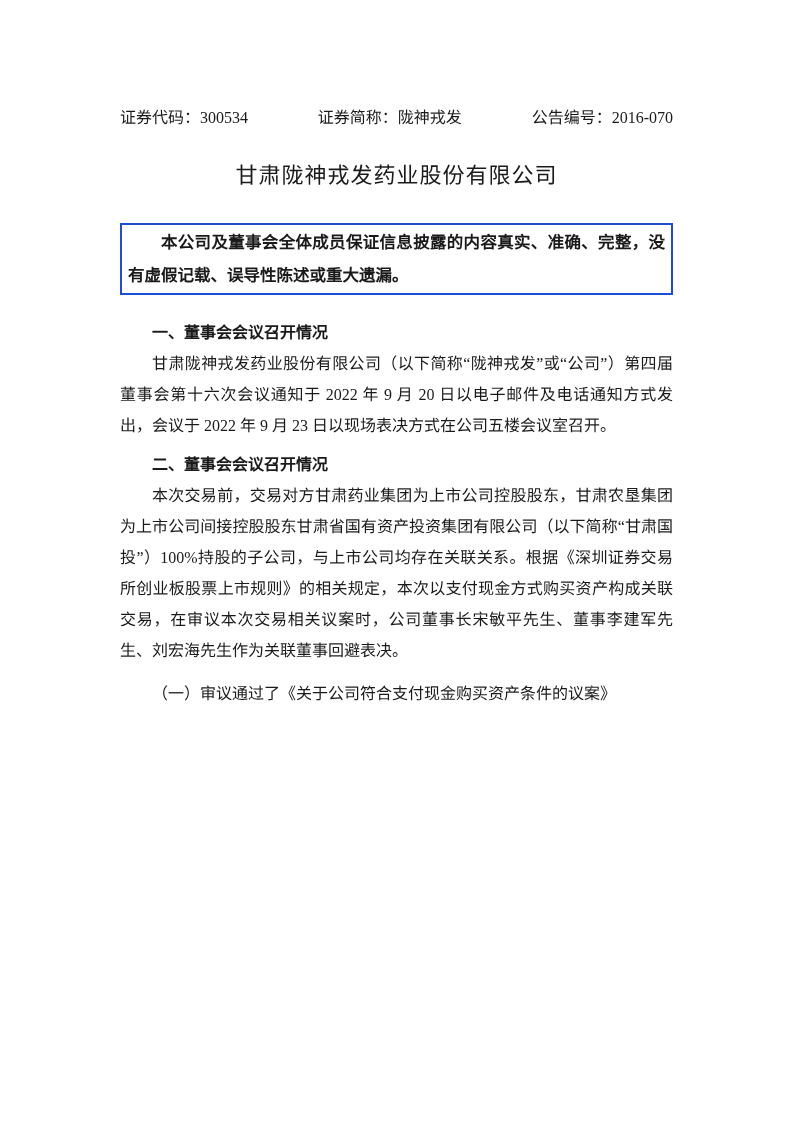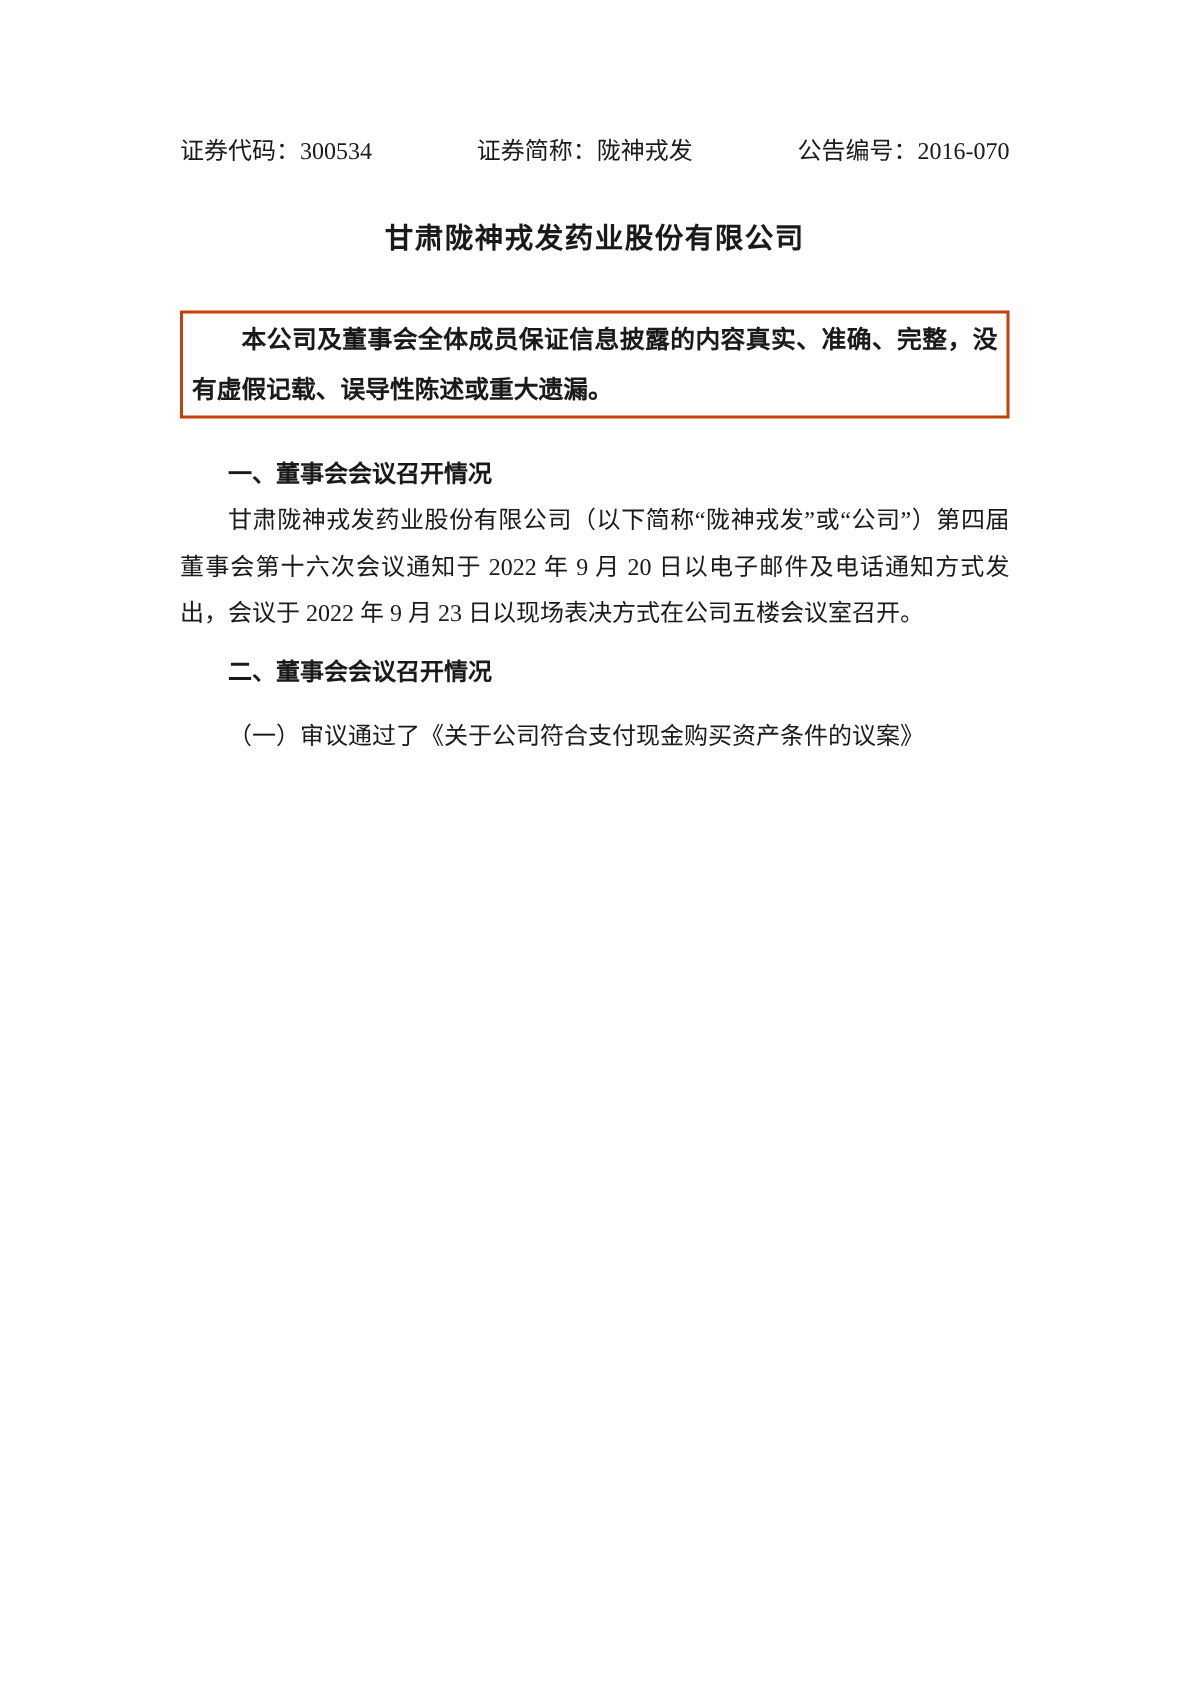--- a/index.html
+++ b/index.html
@@ -11,43 +11,43 @@
     color: #1a1a1a;
     overflow: hidden;
   }
   .page {
     width: 793px;
     height: 1122px;
     background: #ffffff;
     position: relative;
   }
   .content {
-    margin: 0 120px;
+    margin: 16px 120px;
     width: 553px;
   }
   .doc-header {
     display: flex;
     justify-content: space-between;
     align-items: baseline;
     padding-top: 92px;
     font-size: 16px;
     line-height: 19px;
     white-space: nowrap;
   }
   .doc-title {
     margin-top: 26px;
     text-align: center;
-    font-weight: bold;
-    font-size: 19px;
+    font-weight: normal;
+    font-size: 22px;
     line-height: 46px;
     letter-spacing: 1px;
   }
   .notice-box {
     margin-top: 24px;
-    border: 2px solid #c2410c;
+    border: 2px solid #1d4ed8;
     padding: 1px 6px;
     font-weight: bold;
     font-size: 16.5px;
     line-height: 33px;
     text-align: justify;
   }
   .notice-box p { text-indent: 2em; }
   .doc-body {
     font-size: 16px;
     line-height: 31px;
@@ -84,17 +84,18 @@
 
     <div class="notice-box">
       <p>本公司及董事会全体成员保证信息披露的内容真实、准确、完整，没有虚假记载、误导性陈述或重大遗漏。</p>
     </div>
 
     <div class="doc-body">
       <p class="sec-heading sec1-heading">一、董事会会议召开情况</p>
       <p>甘肃陇神戎发药业股份有限公司（以下简称“陇神戎发”或“公司”）第四届董事会第十六次会议通知于 2022 年 9 月 20 日以电子邮件及电话通知方式发出，会议于 2022 年 9 月 23 日以现场表决方式在公司五楼会议室召开。</p>
 
       <p class="sec-heading sec2-heading">二、董事会会议召开情况</p>
+      <p>本次交易前，交易对方甘肃药业集团为上市公司控股股东，甘肃农垦集团为上市公司间接控股股东甘肃省国有资产投资集团有限公司（以下简称“甘肃国投”）100%持股的子公司，与上市公司均存在关联关系。根据《深圳证券交易所创业板股票上市规则》的相关规定，本次以支付现金方式购买资产构成关联交易，在审议本次交易相关议案时，公司董事长宋敏平先生、董事李建军先生、刘宏海先生作为关联董事回避表决。</p>
       <p class="item-heading">（一）审议通过了《关于公司符合支付现金购买资产条件的议案》</p>
     </div>
 
   </div>
 </div>
 
 </body></html>

